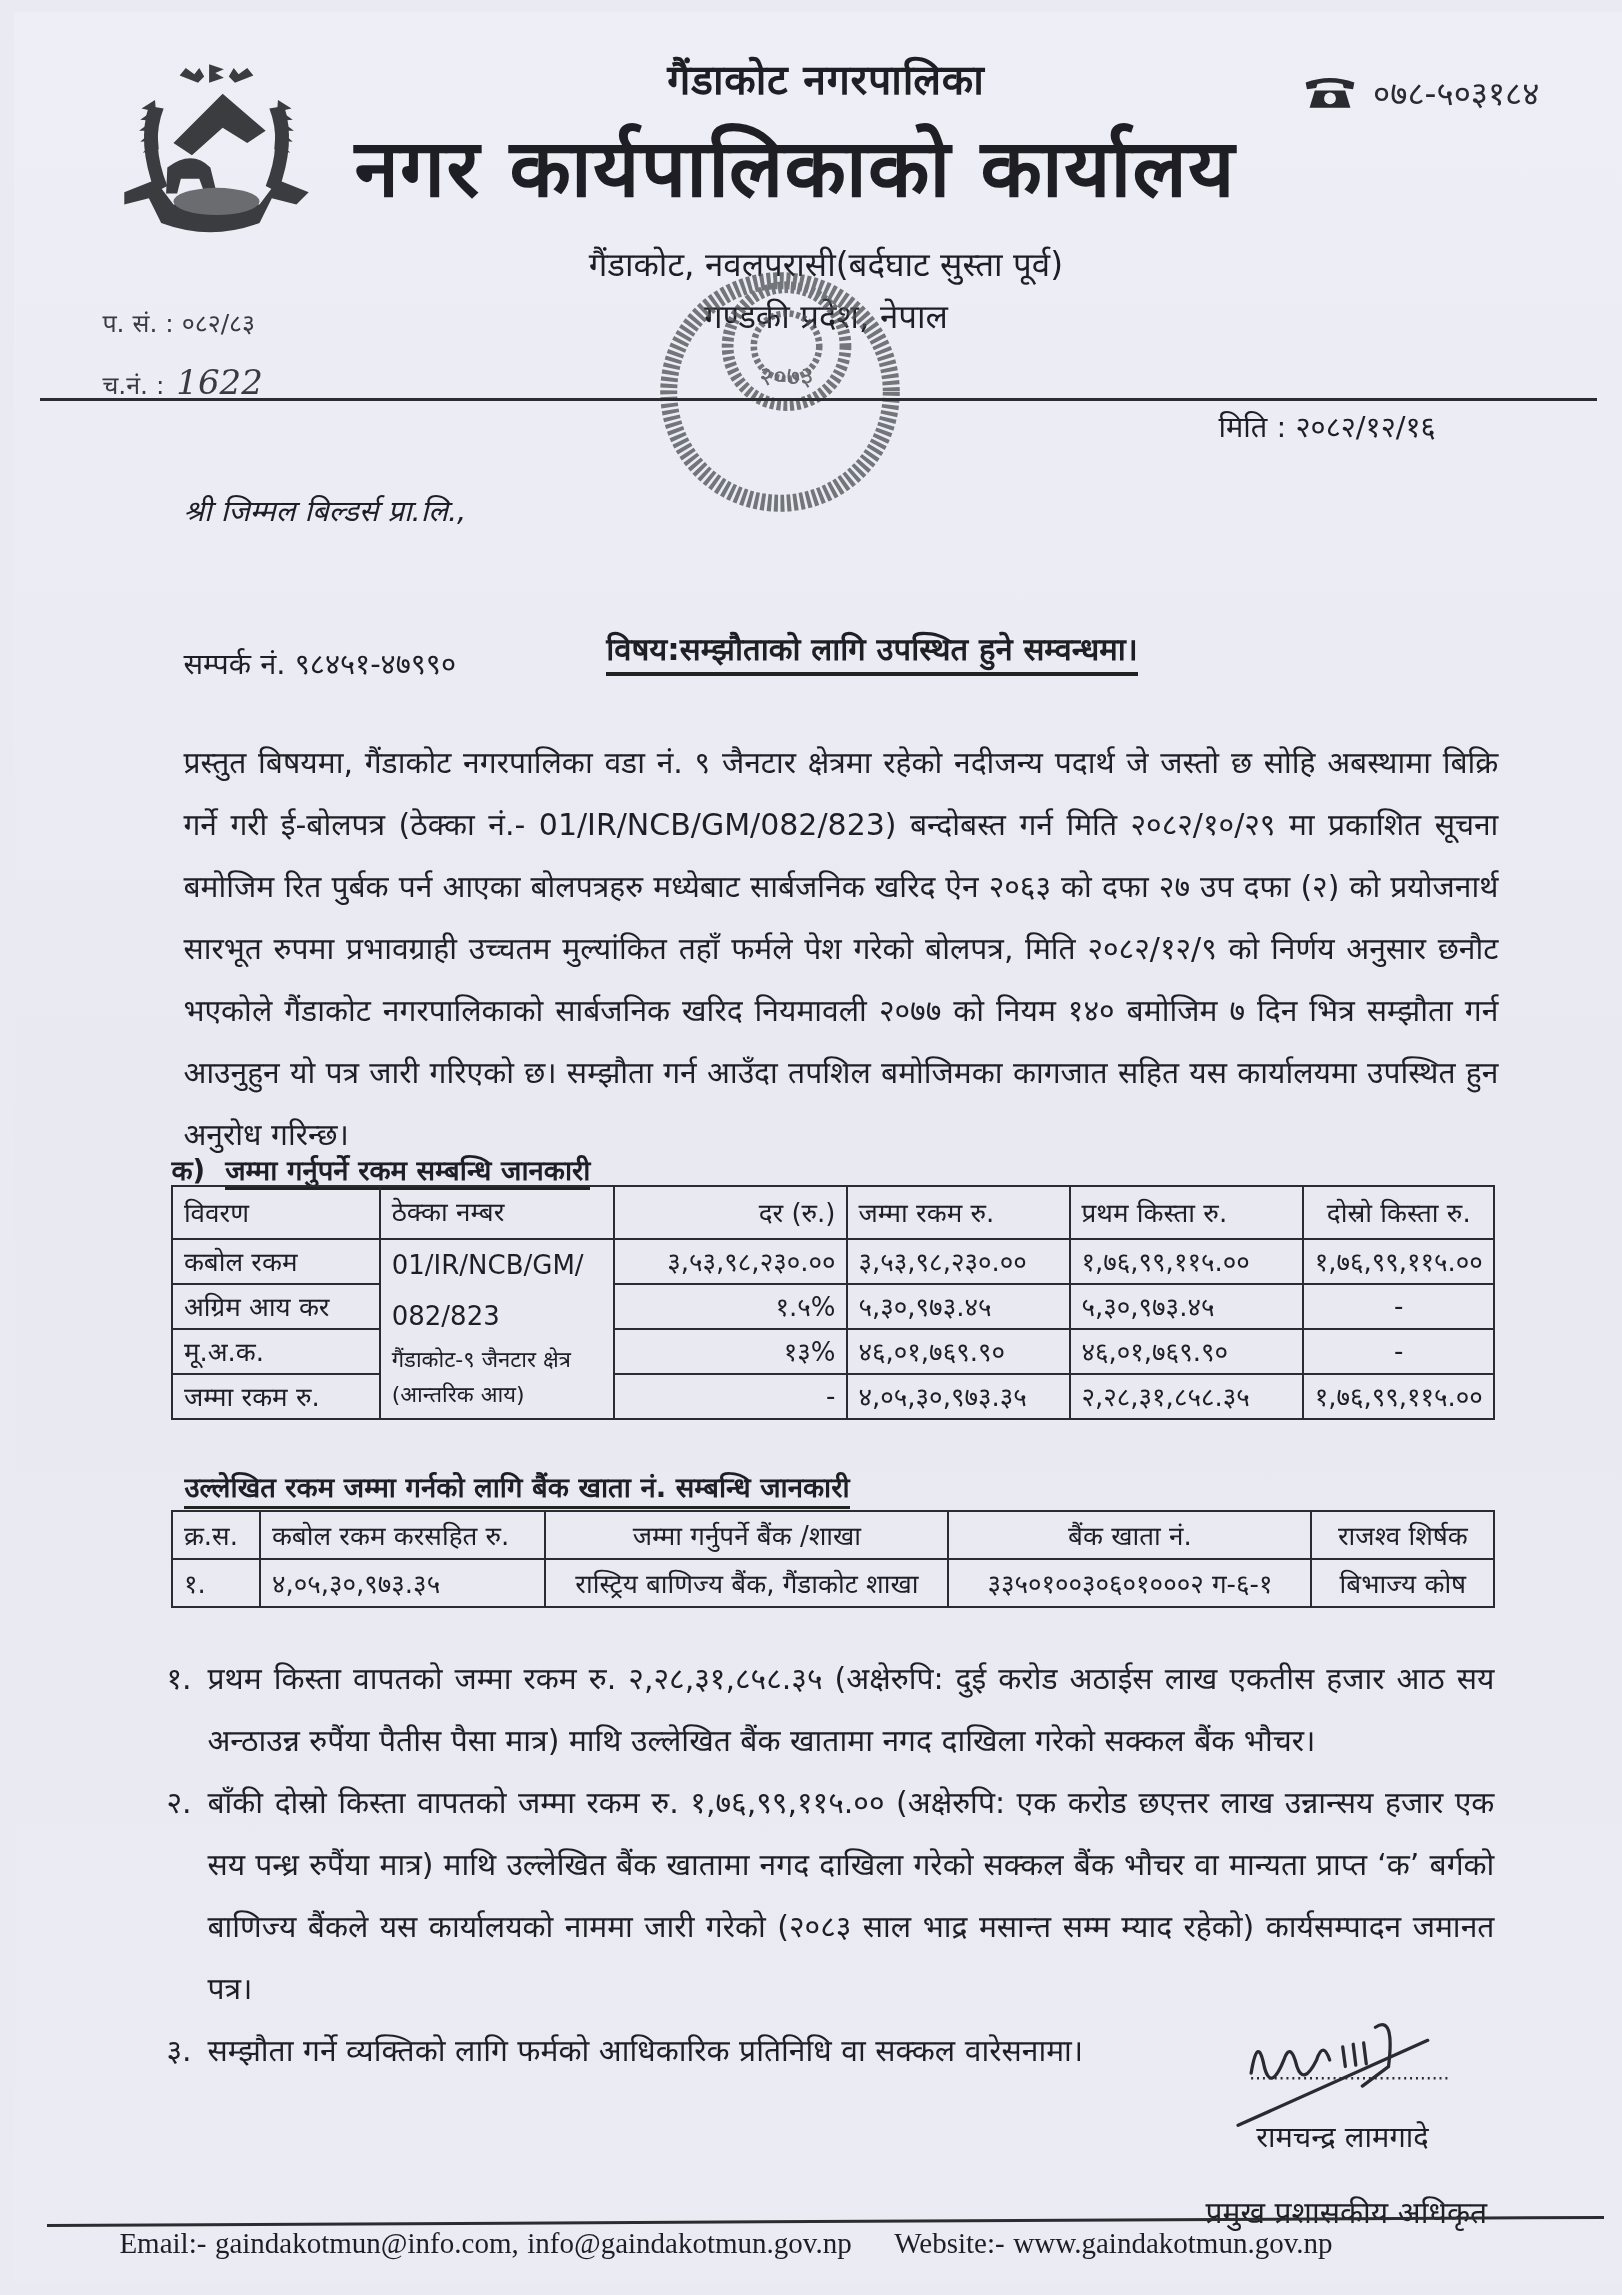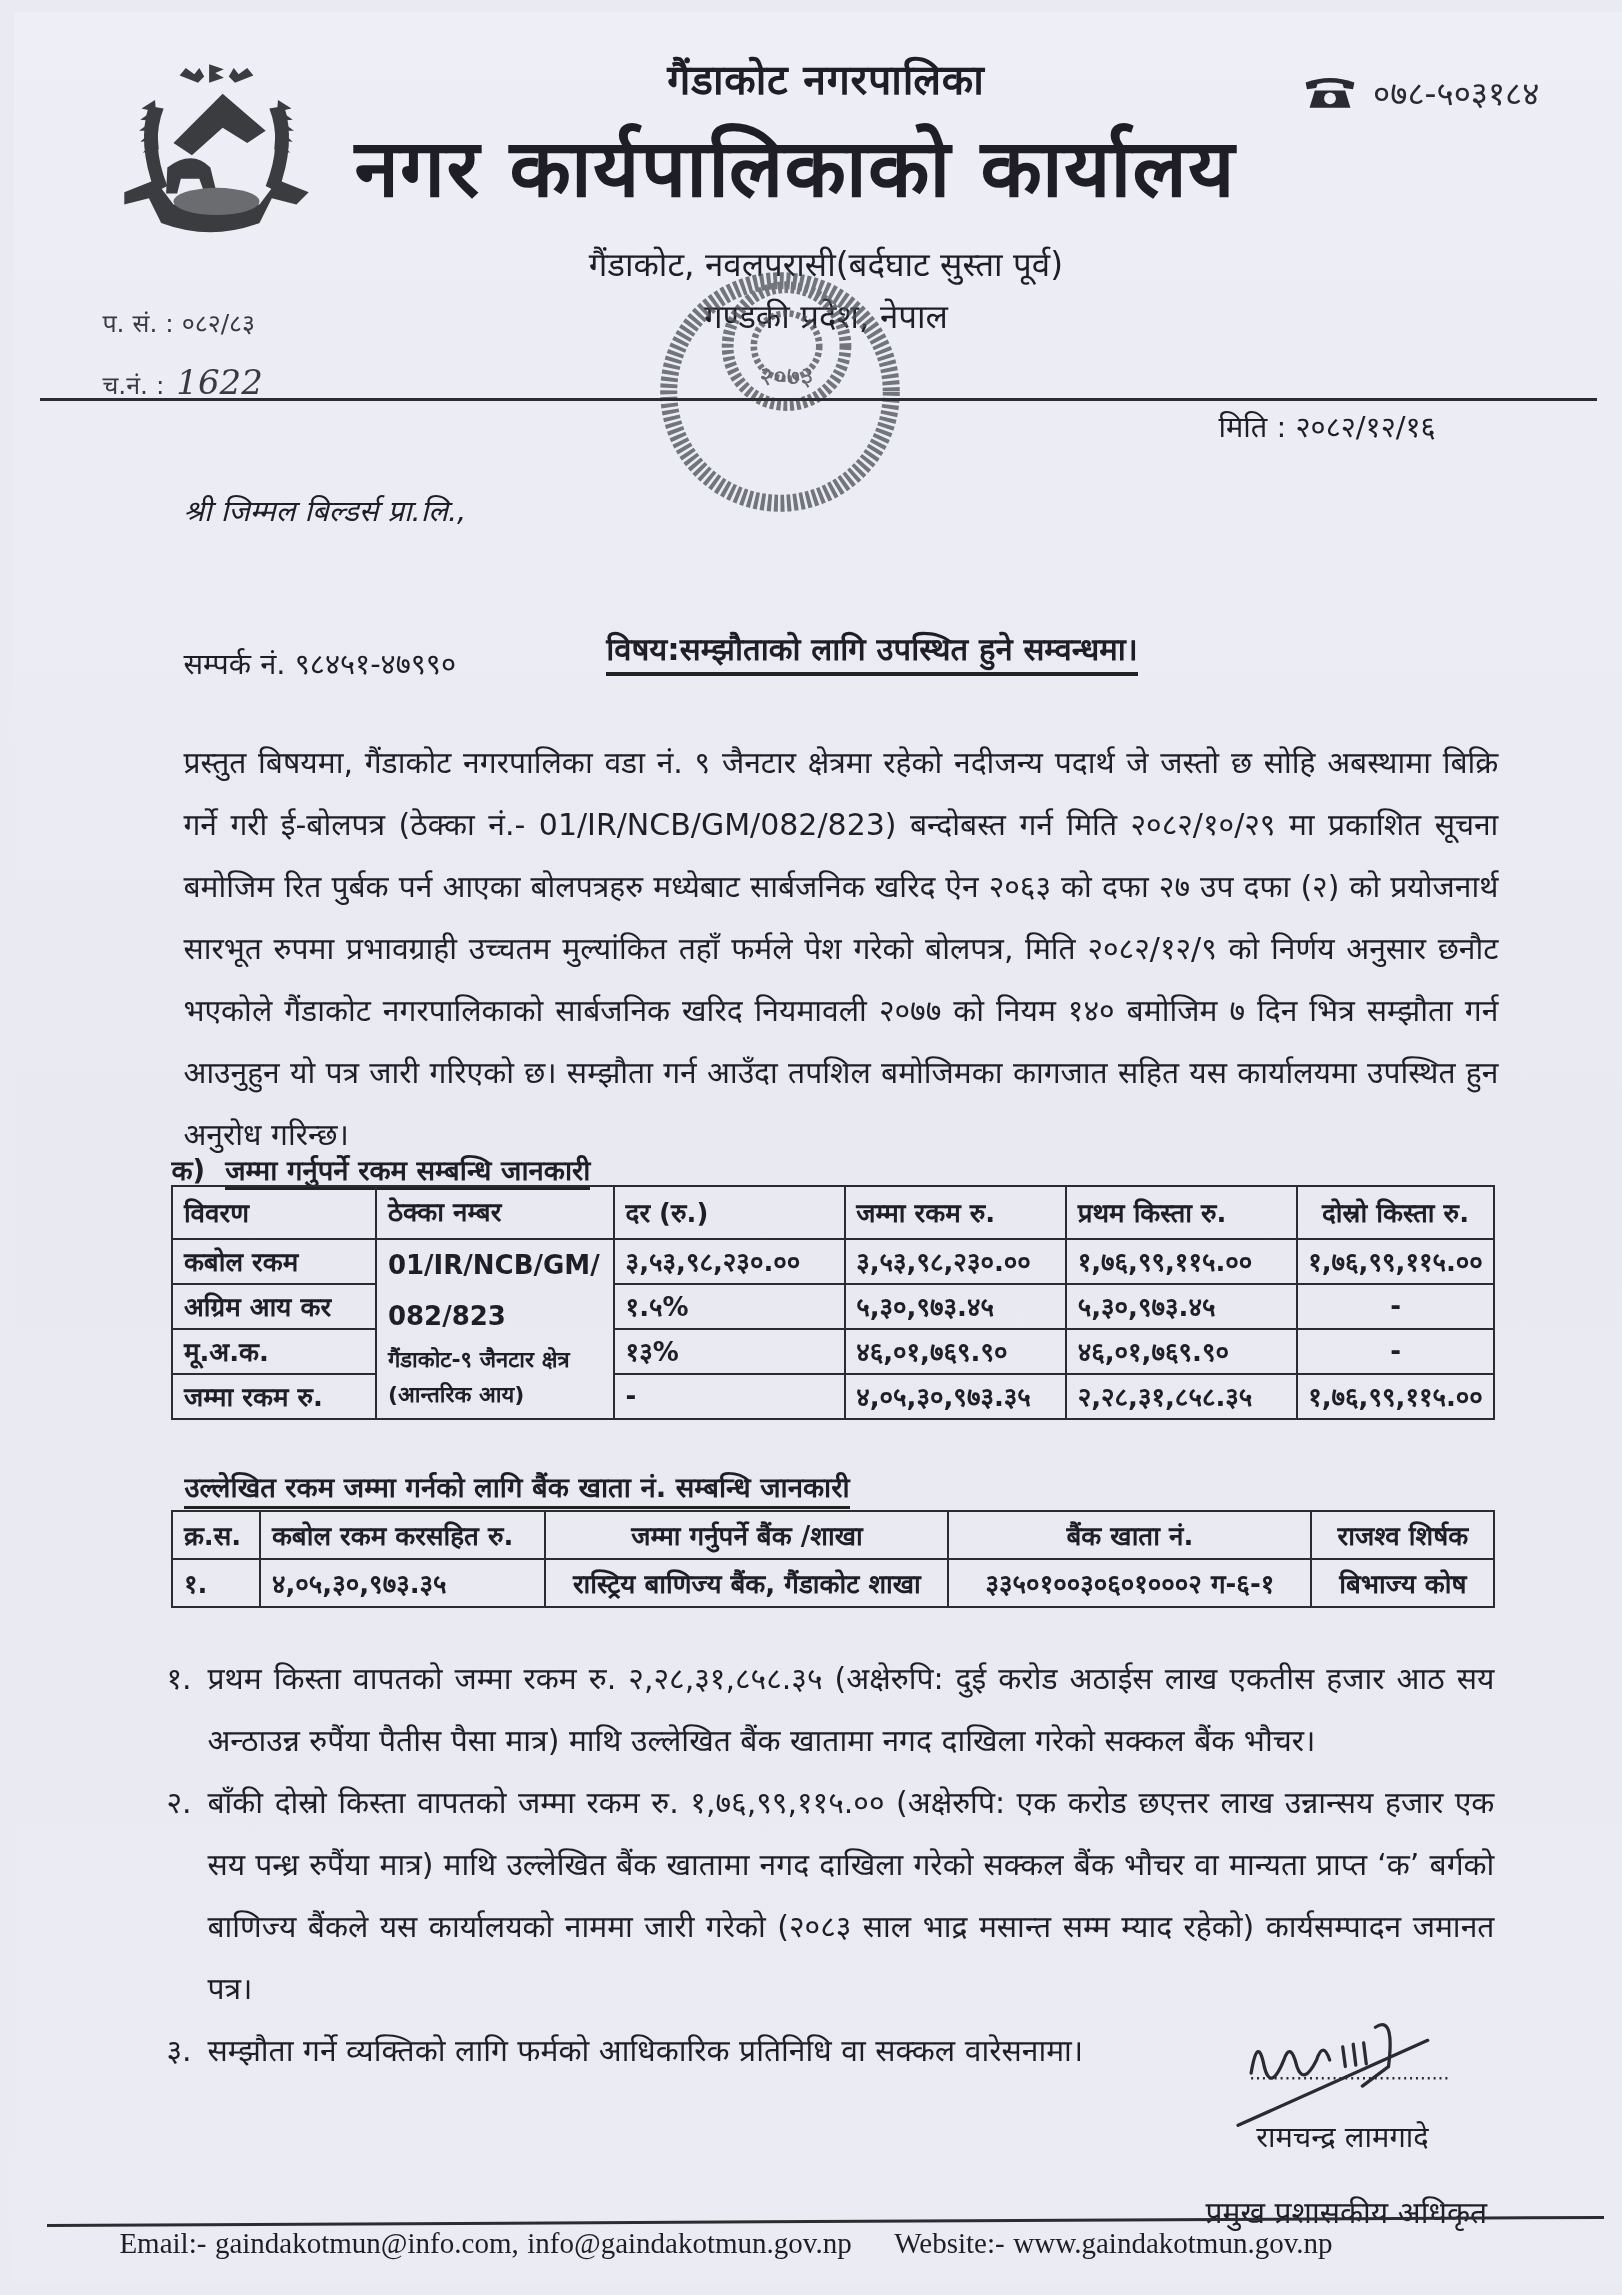--- a/index.html
+++ b/index.html
@@ -34,27 +34,27 @@
     .subject { left: 0; width: 1623px; top: 615px; text-align: center; }
     .subject span { display: inline-block; font-size: 31px; font-weight: bold; border-bottom: 4.6px solid #222; padding-bottom: 3px; margin-left: 92px; text-align: right; }
     
     .para { left: 169px; width: 1315px; top: 720px; font-size: 30px; line-height: 62px; text-align: justify; }
     
     .sec-a { left: 157px; top: 1139px; font-size: 27.5px; font-weight: bold; }
     .sec-a .u { border-bottom: 3.3px solid #222; padding-bottom: 1.3px; margin-left: 10.5px; }
     .sec-b { left: 170px; top: 1456px; font-size: 27.5px; font-weight: bold; border-bottom: 3.3px solid #222; padding-bottom: 1.3px; }
     
     table { border-collapse: collapse; position: absolute; }
-    td, th { border: 2px solid #2b2b30; font-weight: bold; font-size: 26px; padding: 0 10.5px; height: 43px; white-space: nowrap; }
+    td, th { border: 2px solid #2b2b30; font-weight: normal; font-size: 26px; padding: 0 10.5px; height: 43px; white-space: nowrap; }
     .t1 { left: 157px; top: 1173px; width: 1324px; }
     .t1 td, .t1 th { height: 43px; }
     .t1 .c-desc { width: 196px; text-align: left; }
     .t1 .c-contract { width: 216px; text-align: left; vertical-align: top; line-height: 51px; }
     .t1 .c-contract .sm { font-size: 22px; line-height: 35px; display: block; }
-    .t1 .c-rate { width: 222px; text-align: left; margin-left: 16px; }
+    .t1 .c-rate { width: 222px; text-align: right; margin-left: 16px; }
     .t1 .c-amt { width: 209px; text-align: left; }
     .t1 .c-first { width: 222px; text-align: left; margin-top: 24px; }
     .t1 .c-second { text-align: center; }
     .t1 th.c-amt, .t1 th.c-first { text-align: left; }
     .t2 { left: 157px; top: 1498px; width: 1324px; }
     .t2 td, .t2 th { height: 46px; }
     .t2 .k1 { width: 65px; text-align: left; }
     .t2 .k2 { width: 262px; text-align: left; }
     .t2 .k3 { width: 380px; text-align: center; }
     .t2 .k4 { width: 340px; text-align: center; }

